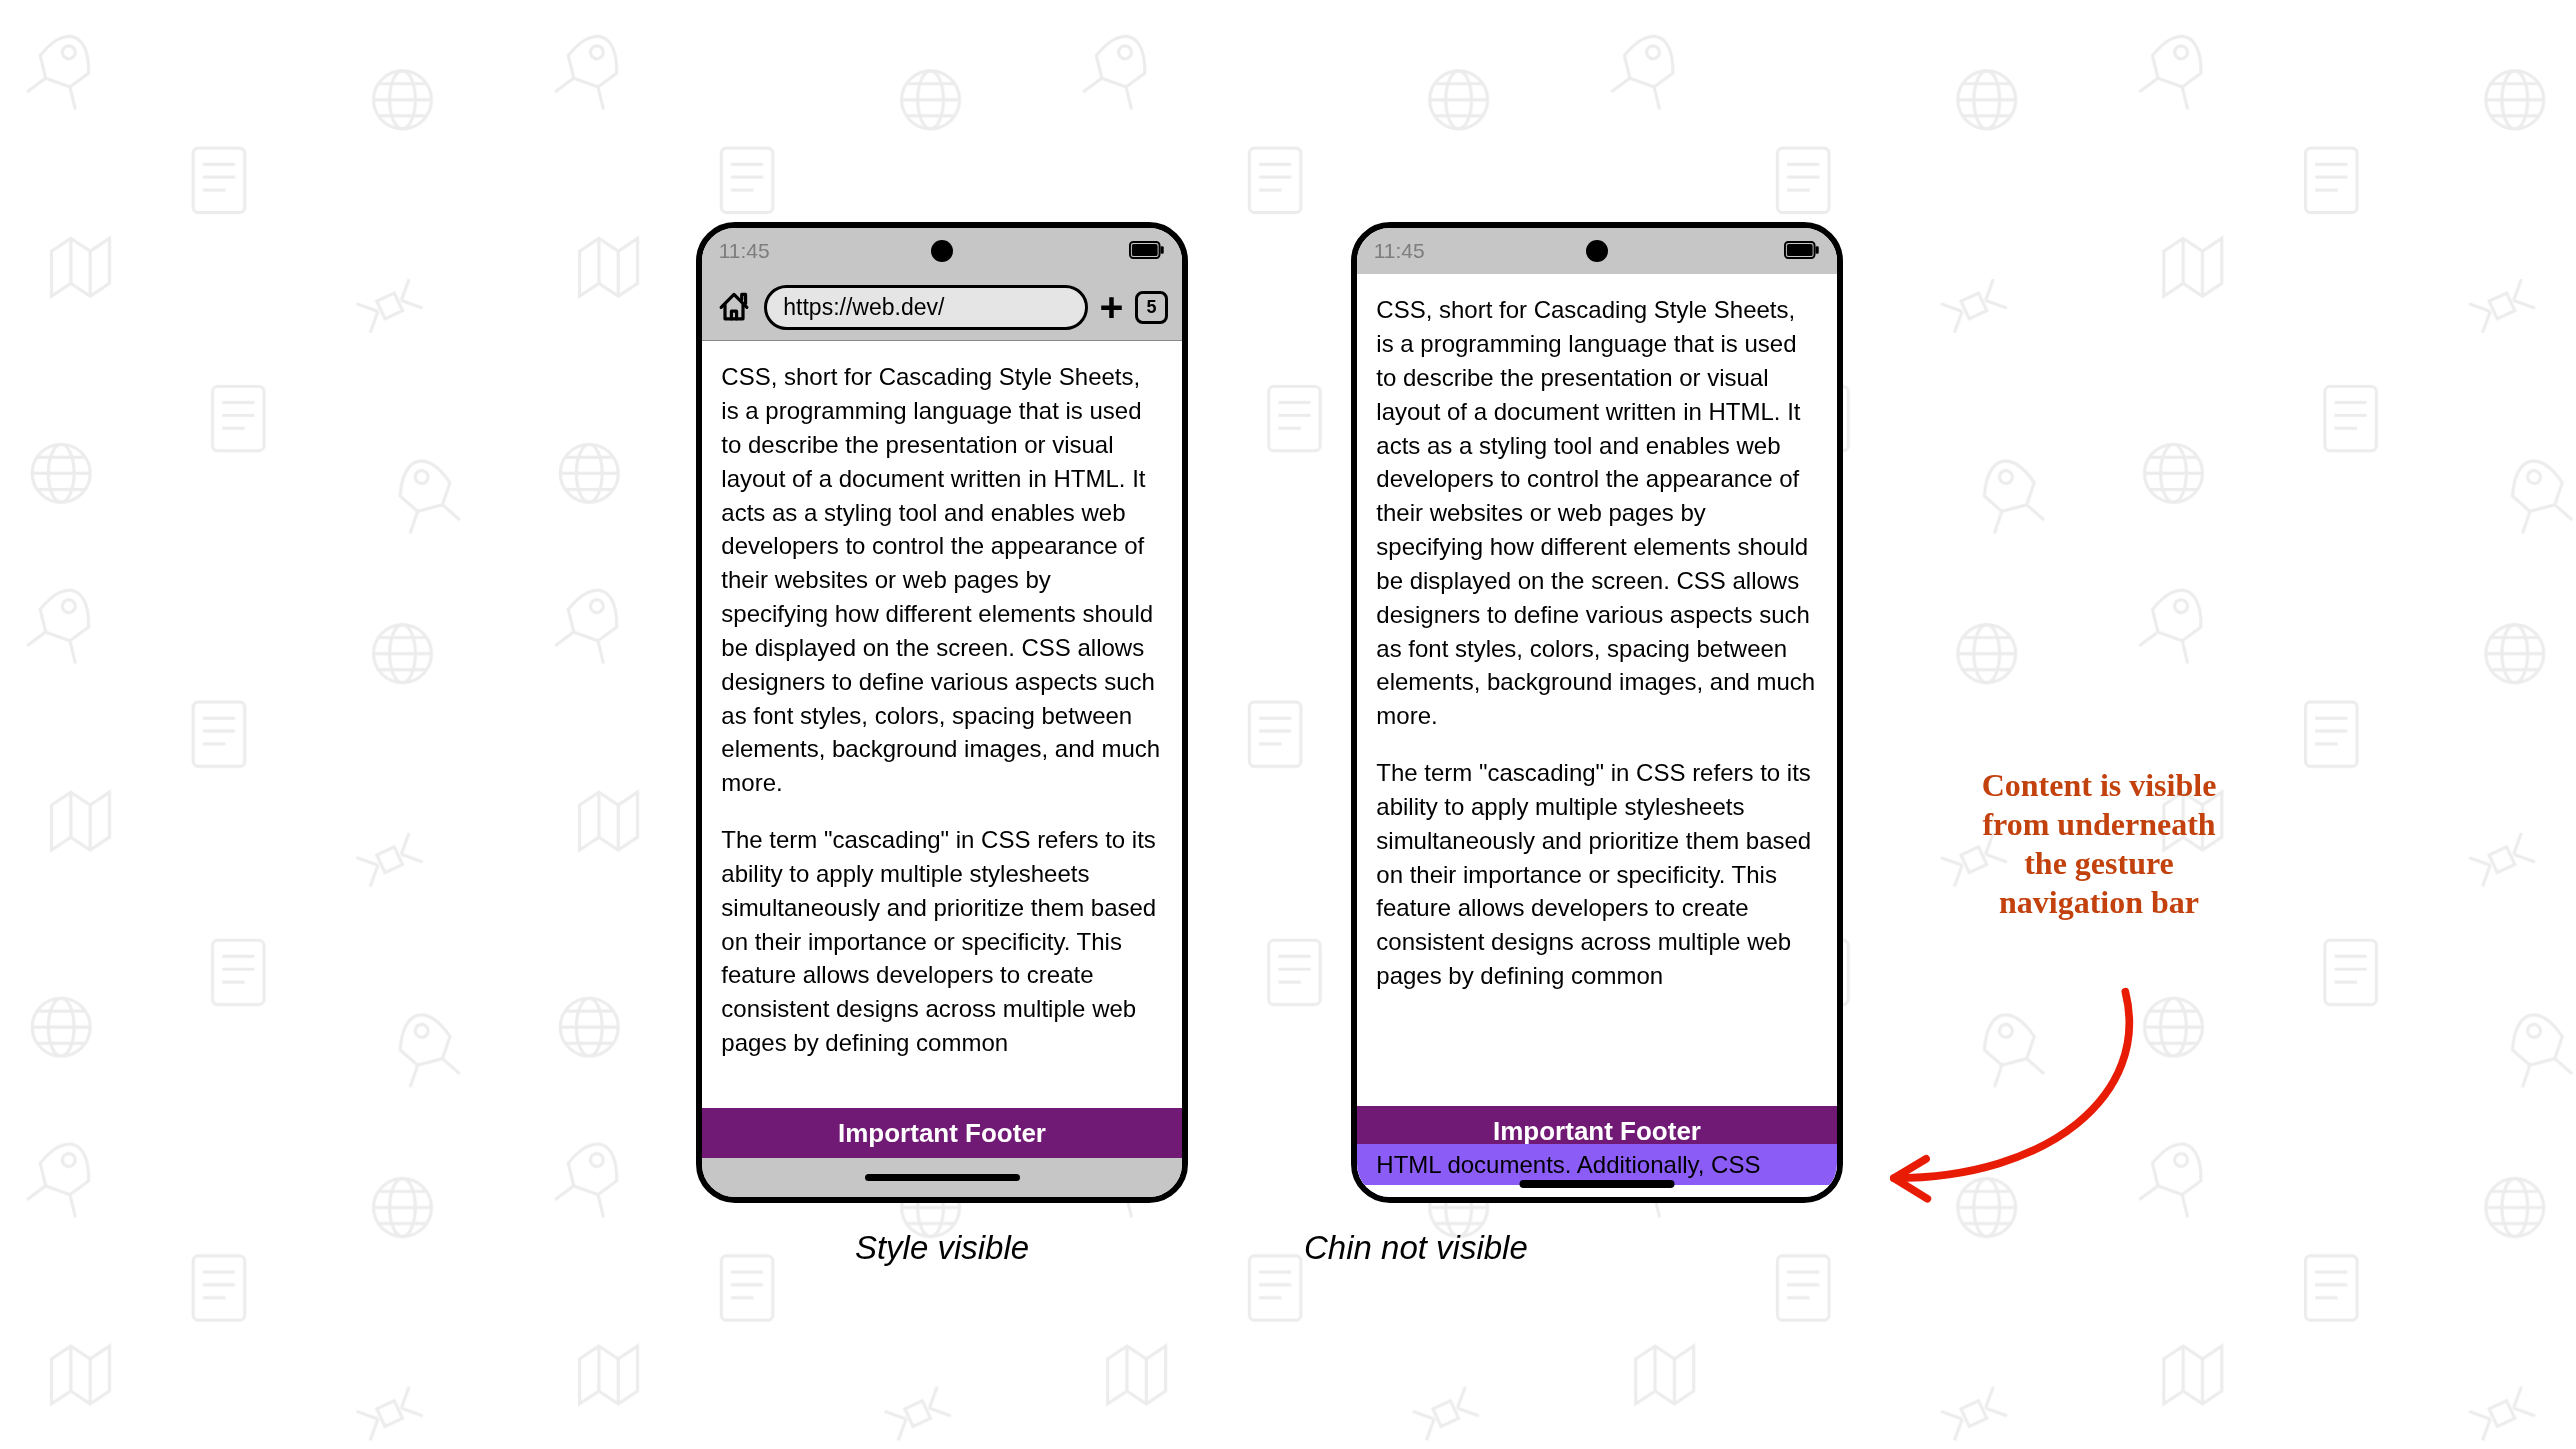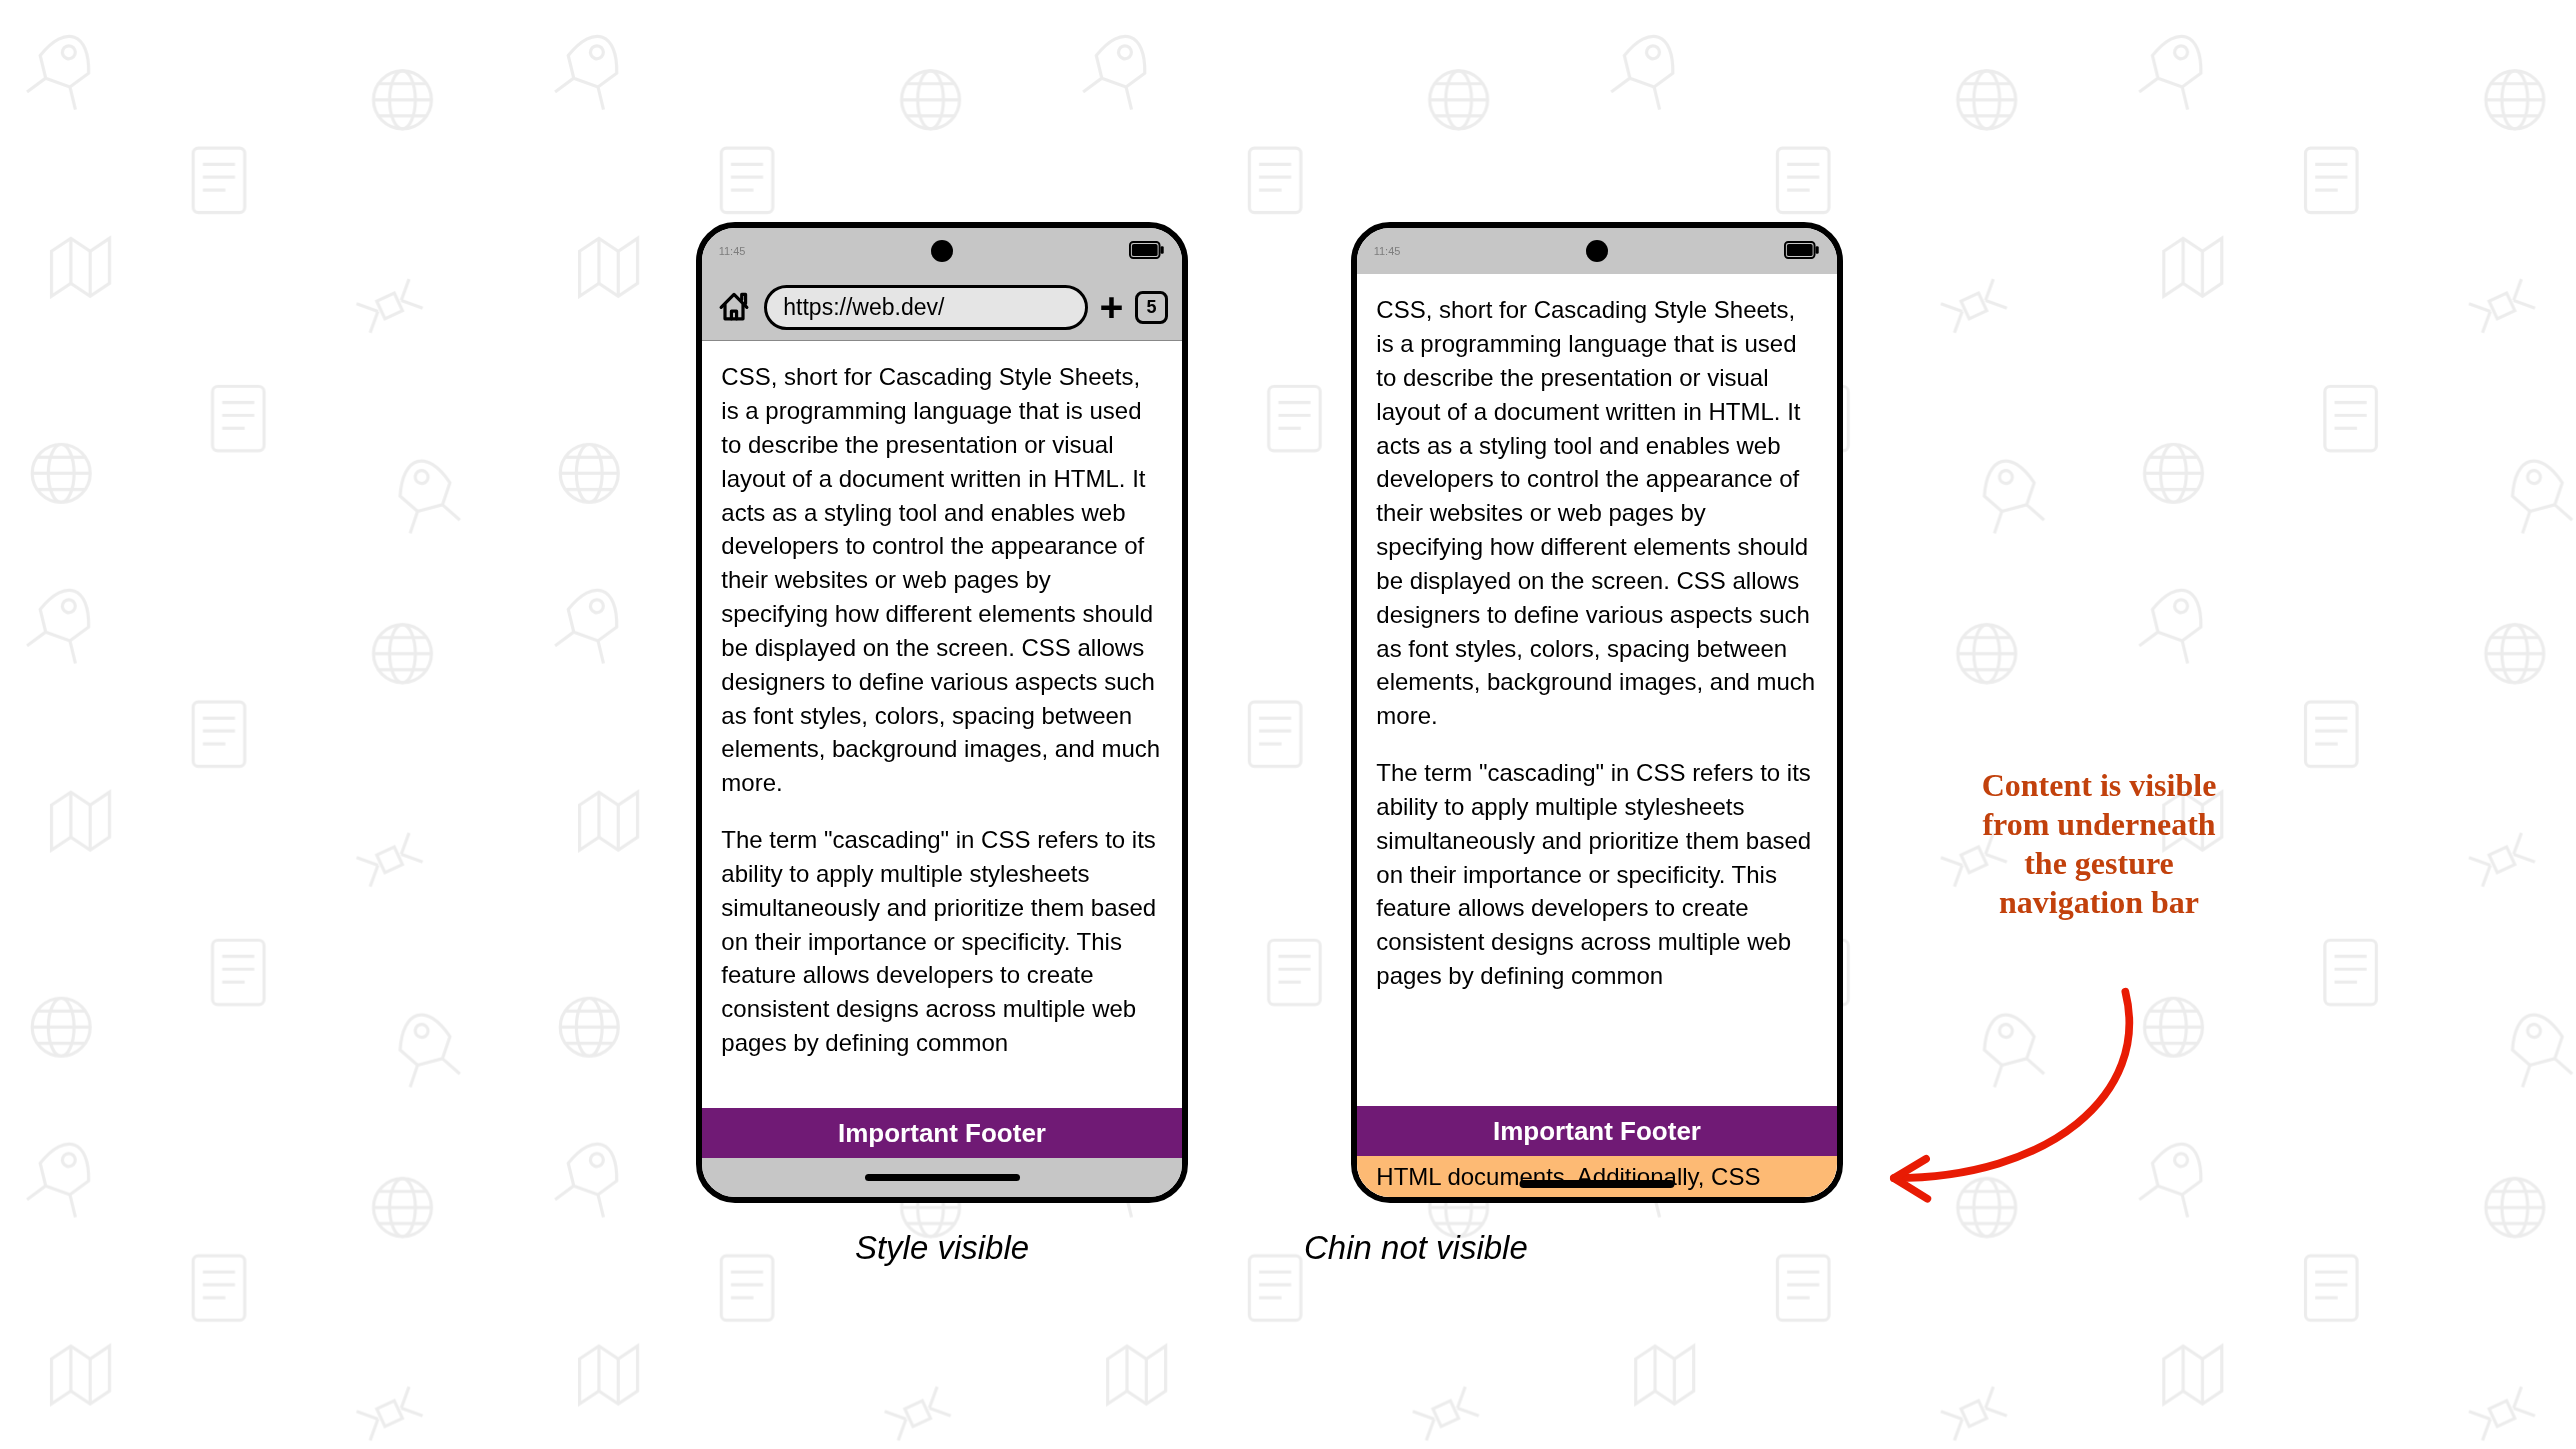--- a/index.html
+++ b/index.html
@@ -39,21 +39,21 @@
 .phone-right { left: 1351px; top: 222px; }
 
 .statusbar {
   height: 46px;
   background: #c6c6c6;
   display: flex;
   align-items: center;
   padding: 0 16.7px;
   position: relative;
 }
-.statusbar .time { color: #7d7d7d; font-size: 11px; }
+.statusbar .time { color: #7d7d7d; font-size: 21px; }
 .statusbar .camera {
   position: absolute;
   left: 50%;
   top: 50%;
   transform: translate(-50%, -50%);
   width: 22px; height: 22px;
   background: #000; border-radius: 50%;
 }
 .statusbar .battery {
   position: absolute;
@@ -122,23 +122,23 @@
   display: flex;
   align-items: center;
   justify-content: center;
 }
 .phone-left .footer { bottom: 39px; }
 .phone-right .footer { bottom: 41px; }
 
 .below-footer {
   position: absolute;
   left: 0; right: 0;
-  bottom: 0;
+  bottom: 12px;
   height: 41px;
-  background: #fdba74;
+  background: #8b5cf6;
   color: #000;
   font-size: 24px;
   line-height: 1.4;
   padding: 3.9px 19.3px 0 19.3px;
   overflow: hidden;
   white-space: nowrap;
 }
 
 .chin {
   position: absolute;

